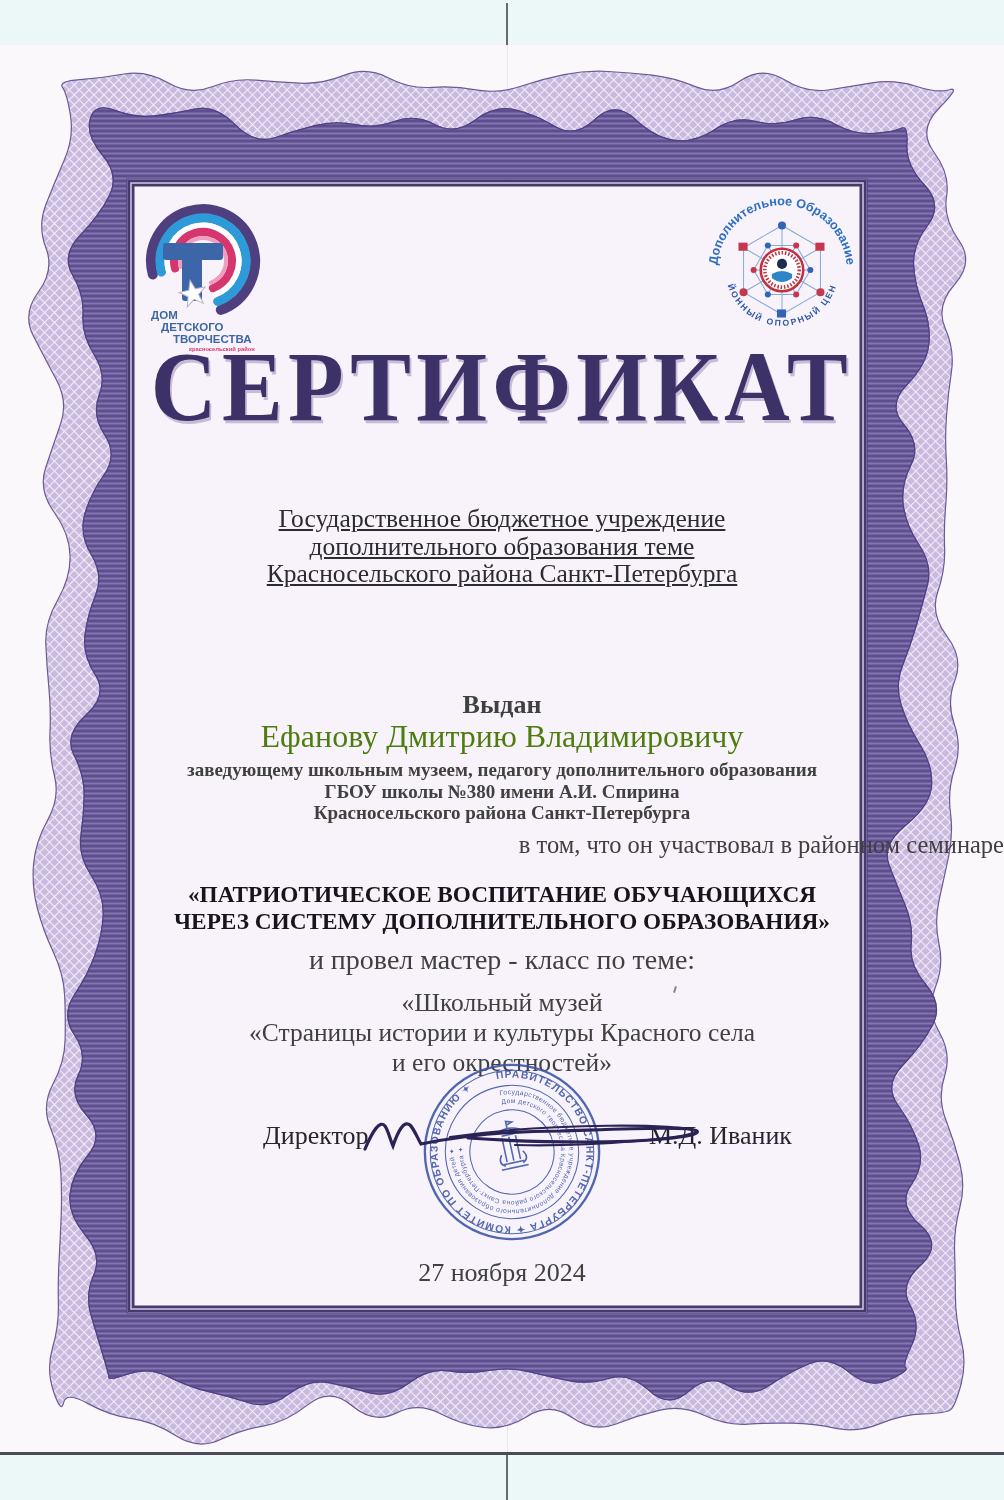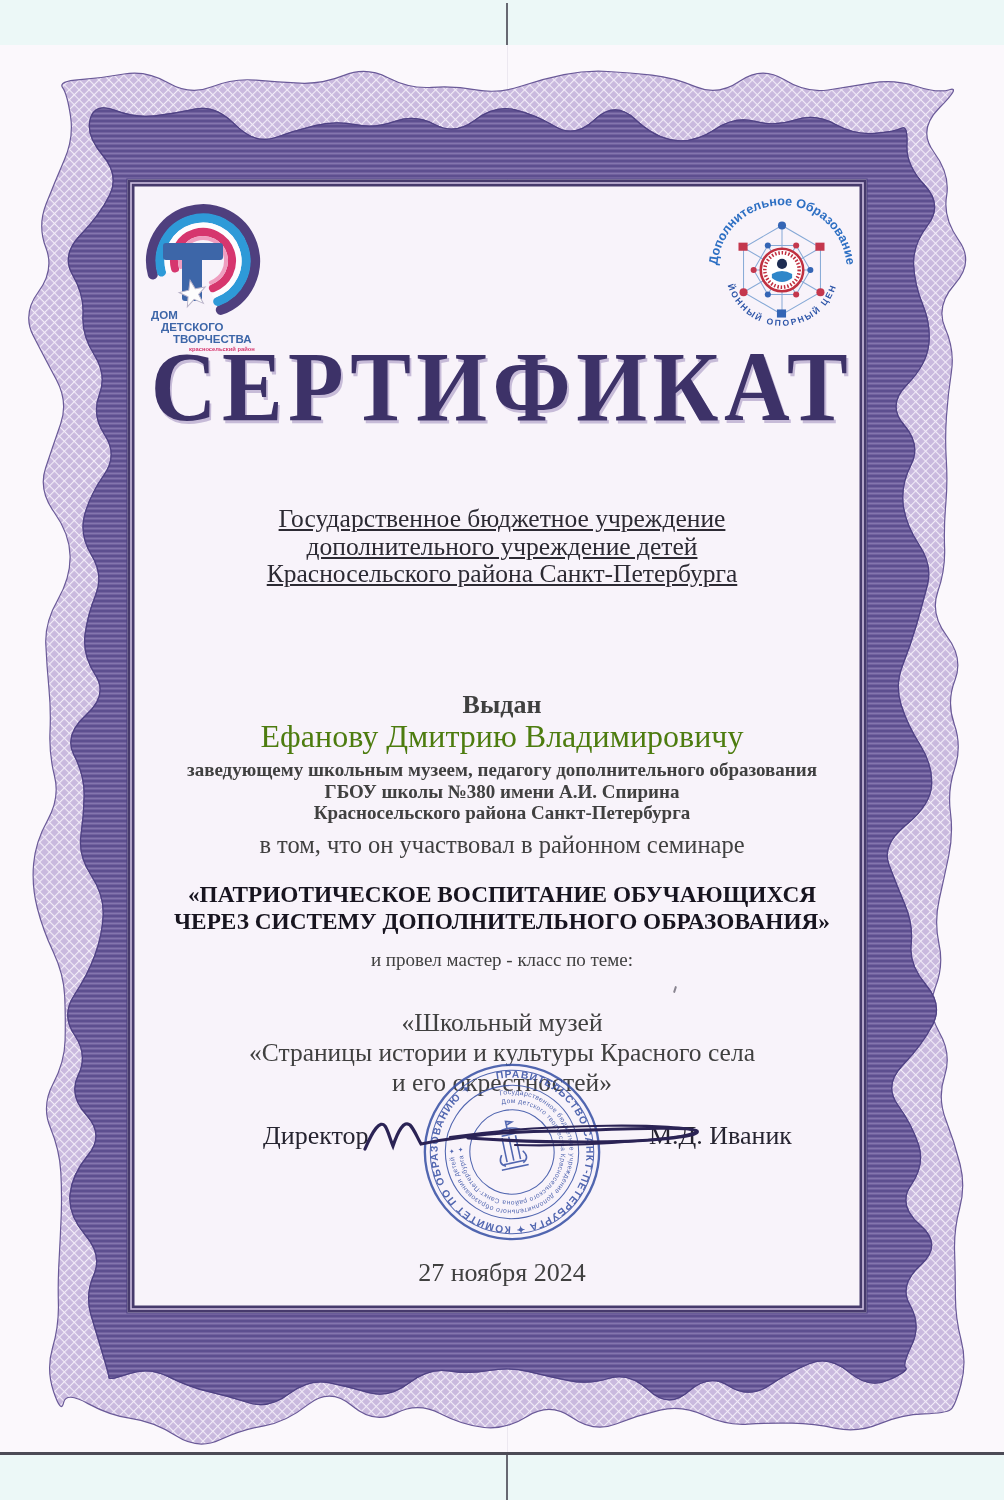--- a/index.html
+++ b/index.html
@@ -20,28 +20,28 @@
   .border-svg{position:absolute;left:0;top:0;width:1004px;height:1500px;}
   
   .tblock{position:absolute;left:0;right:0;text-align:center;color:#404040;white-space:nowrap;}
   .title{top:337px;font-size:100px;line-height:1;font-weight:bold;color:#3d3268;
          letter-spacing:6px;transform:scaleX(.91);transform-origin:center;
          text-shadow:2px 3px 0 rgba(140,120,175,.45);}
   .org{top:505px;font-size:25.5px;line-height:27.5px;color:#2c2a33;text-decoration:underline;}
   .issued{top:690px;font-size:26px;font-weight:bold;line-height:30px;}
   .name{top:718px;font-size:32px;line-height:36px;color:#4d7c0f;}
   .roles{top:759px;font-size:19px;font-weight:bold;line-height:21.5px;}
-  .participation{top:830px;font-size:24.5px;line-height:30px;}
+  .participation{top:830px;font-size:24.5px;line-height:30px;text-align:right;}
   .seminar{top:854px;font-size:24px;font-weight:bold;line-height:27px;color:#17141f;
            transform:scaleX(.97);transform-origin:center;}
   .seminar div{margin:0;}
   .seminar .s1{margin-top:27px;}
-  .mc-intro{top:944px;font-size:19px;line-height:32px;}
+  .mc-intro{top:944px;font-size:28px;line-height:32px;}
   .mc-lines{top:972px;font-size:25.5px;line-height:30px;}
-  .mc-lines .l1{margin-top:36px;}
+  .mc-lines .l1{margin-top:16px;}
   .date{top:1258px;font-size:26px;}
   .director-label{position:absolute;left:225px;top:1121px;font-size:26px;color:#262430;margin-left:38px;}
   .director-name{position:absolute;right:212px;top:1121px;font-size:26px;color:#262430;}
   .speck{position:absolute;left:674px;top:986px;width:2px;height:7px;background:#5a5562;
          transform:rotate(18deg);border-radius:1px;opacity:.7;}
   svg text{font-family:"Liberation Sans", sans-serif;}
 </style>
 </head>
 <body>
 
@@ -137,21 +137,21 @@
   </text>
   <text font-size="8.5" font-weight="bold" fill="#2d55a8" letter-spacing="2">
     <textPath href="#rl-bot" startOffset="50%" text-anchor="middle">РАЙОННЫЙ ОПОРНЫЙ ЦЕНТР</textPath>
   </text>
 </svg>
 
 <div class="tblock title">СЕРТИФИКАТ</div>
 
 <div class="tblock org">
   <div>Государственное бюджетное учреждение</div>
-  <div>дополнительного учреждение детей</div>
+  <div>дополнительного образования теме</div>
   <div>Красносельского района Санкт-Петербурга</div>
 </div>
 
 <div class="tblock issued">Выдан</div>
 <div class="tblock name">Ефанову Дмитрию Владимировичу</div>
 
 <div class="tblock roles">
   <div>заведующему школьным музеем, педагогу дополнительного образования</div>
   <div>ГБОУ школы №380 имени А.И. Спирина</div>
   <div>Красносельского района Санкт-Петербурга</div>

